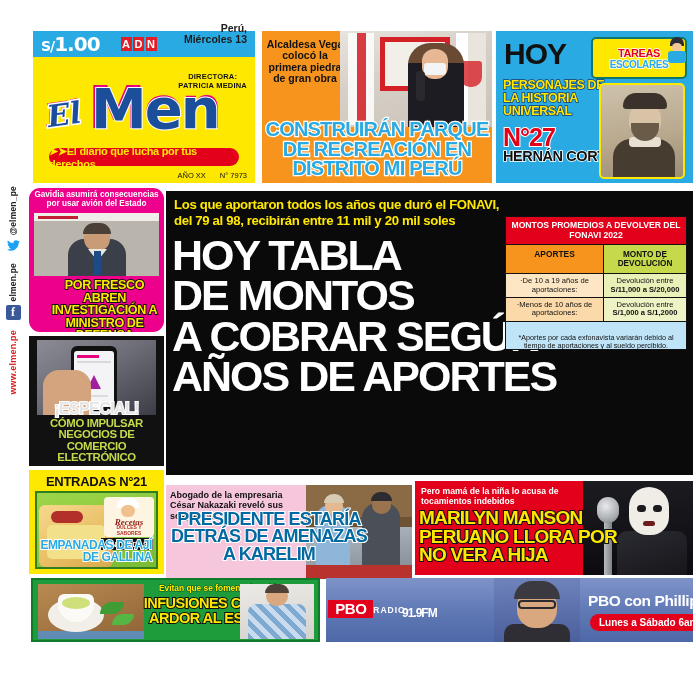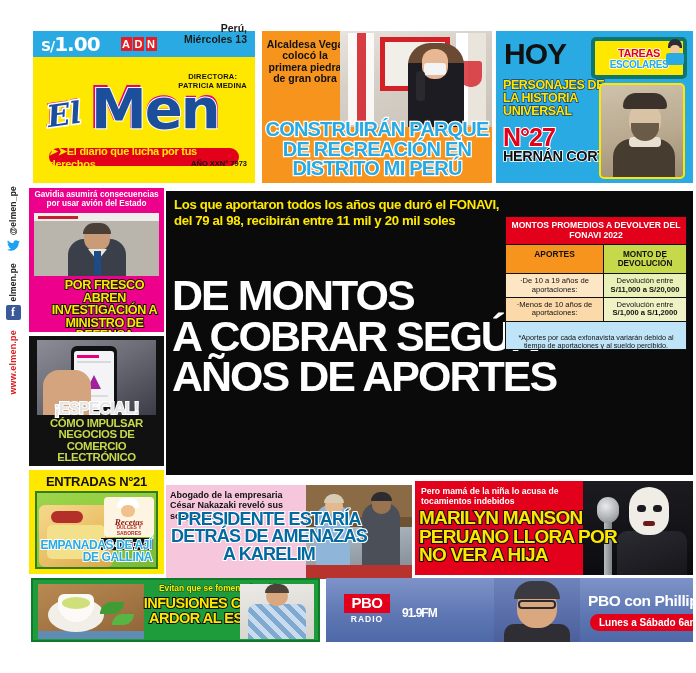--- a/index.html
+++ b/index.html
@@ -79,22 +79,22 @@
     font-family:"DejaVu Sans", sans-serif; font-weight:bold; font-size:58px;
     color:#e6007e; letter-spacing:-2px; line-height:1; z-index:2;
   }
   .slogan {
     position:absolute; left:16px; bottom:17px; width:190px; height:18px;
     background:#e2001a; border-radius:9px; color:#ffe800;
     display:flex; align-items:center; justify-content:center;
     font-weight:bold; font-size:11px; letter-spacing:-.3px;
   }
   .mast-foot {
-    position:absolute; right:8px; bottom:15px; display:flex; 
-    font-size:7.5px; font-weight:bold; color:#111;
+    position:absolute; right:8px; bottom:3px; display:flex; gap:14px;
+    font-size:7.5px; font-weight:normal; color:#111;
   }
 
   
   .alcaldesa {
     position:absolute; left:262px; top:31px; width:230px; height:152px;
     background:#f7941e; overflow:hidden;
   }
   .alc-kicker {
     position:absolute; left:4px; top:8px; width:78px;
     color:#111; font-weight:bold; font-size:10.5px; line-height:1.08;
@@ -132,21 +132,21 @@
   .hoy {
     position:absolute; left:496px; top:31px; width:197px; height:152px;
     background:#29aae2; overflow:hidden;
   }
   .hoy-title {
     position:absolute; left:8px; top:8px; font-weight:bold; font-size:30px;
     color:#111; letter-spacing:-1px; line-height:1;
   }
   .tareas {
     position:absolute; right:6px; top:6px; width:96px; height:42px;
-    background:#ffe800; border:4px solid #0f766e; border-radius:5px;
+    background:#ffe800; border:2px solid #0f766e; border-radius:5px;
     display:flex; flex-direction:column; align-items:center; justify-content:center;
   }
   .tareas .t1 { color:#e2001a; font-weight:bold; font-size:11px; letter-spacing:-.4px;
     -webkit-text-stroke:1.6px #fff; paint-order: stroke fill; }
   .tareas .t2 { color:#29aae2; font-weight:bold; font-size:10px; letter-spacing:-.4px;
     -webkit-text-stroke:1.6px #fff; paint-order: stroke fill; }
   .tareas .kid { position:absolute; right:-2px; top:-2px; width:20px; height:26px; }
   .tareas .kid .h { position:absolute; left:3px; top:0; width:14px; height:9px; background:#2c2c34; border-radius:7px 7px 0 0;}
   .tareas .kid .f { position:absolute; left:5px; top:6px; width:10px; height:9px; background:#f2c79a; border-radius:5px;}
   .tareas .kid .b { position:absolute; left:1px; top:14px; width:18px; height:12px; background:#29aae2; border-radius:3px;}
@@ -220,21 +220,21 @@
   .fv-b2 .fv-c2 { background:#eef2c5; font-size:7.6px; color:#111; text-align:center; }
   .fv-c2 b { font-weight:bold; }
   .fv-note {
     background:#bfe4f7; border-top:1.2px solid #111; color:#111;
     font-size:7.2px; text-align:center; padding:12px 3px; line-height:1.18;
   }
 
   
   .gavidia {
     position:absolute; left:29px; top:188px; width:135px; height:144px;
-    background:#ec008c; overflow:hidden;
+    background:#ec008c; overflow:hidden;border-radius:11px;
   }
   .gav-kicker {
     position:absolute; left:0; right:0; top:2px; text-align:center;
     color:#ffffff; font-weight:bold; font-size:8.2px; line-height:1.12; padding:0 3px;
   }
   .gav-photo {
     position:absolute; left:5px; top:25px; width:125px; height:63px;
     background:linear-gradient(180deg,#d8d4cc 0 12%,#b9b4ac 12% 100%); overflow:hidden;
   }
   .gav-photo .bar { position:absolute; left:0; top:0; width:125px; height:8px; background:#f0eeea; }
@@ -411,21 +411,21 @@
   }
 
   
   .pbo {
     position:absolute; left:326px; top:578px; width:367px; height:64px;
     background:linear-gradient(180deg,#7e93c8 0%,#5f78b4 55%,#4e68a8 100%);
     overflow:hidden;
   }
   .pbo-logo {
     position:absolute; left:14px; top:14px; width:54px; height:34px;
-    display:flex; flex-direction:column; align-items:center; justify-content:center;
+    display:flex; flex-direction:row; align-items:center; justify-content:center;
   }
   .pbo-logo .b1 { background:#e2001a; color:#fff; font-weight:bold; font-size:15px;
     padding:1px 7px; letter-spacing:-.5px; line-height:1.12; }
   .pbo-logo .b2 { color:#fff; font-weight:bold; font-size:8.5px; letter-spacing:1px; margin-top:1px; }
   .pbo-freq {
     position:absolute; left:76px; top:17px; color:#ffffff;
     font-weight:bold; font-size:24px; letter-spacing:-1px;
   }
   .pbo-freq span { font-size:12px; font-weight:bold; }
   .pbo-face {
@@ -534,21 +534,21 @@
         <div class="collar"></div>
         <div class="head"></div>
       <div class="beard"></div>
         <div class="hat"></div>
     </div>
   </div>
 
   <div class="mainblock">
     <div class="main-kicker">Los que aportaron todos los años que duró el FONAVI, del 79 al 98, recibirán entre 11 mil y 20 mil soles</div>
     <div class="main-head">
-      <br>
+      <span>HOY TABLA</span><br>
       <span>DE MONTOS</span><br>
       <span class="wide">A COBRAR SEGÚN</span>
       <span class="wide">AÑOS DE APORTES</span>
     </div>
   </div>
 
   <div class="fonavi">
     <div class="fv-title">MONTOS PROMEDIOS A DEVOLVER DEL FONAVI 2022</div>
     <div class="fv-row fv-head">
       <div class="fv-c1">APORTES</div>

